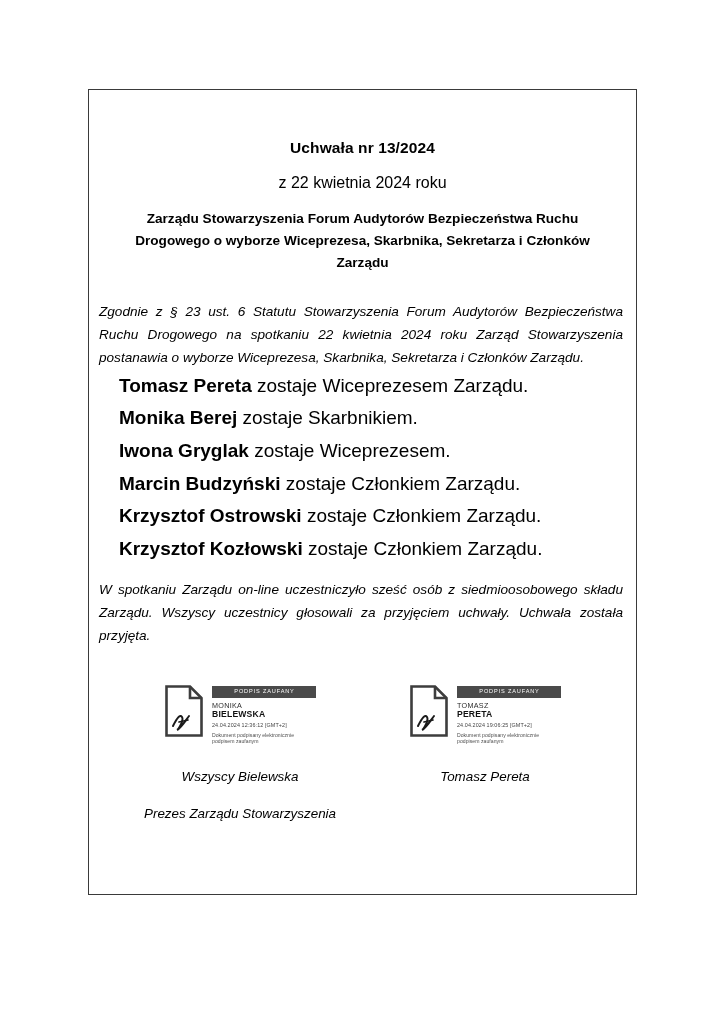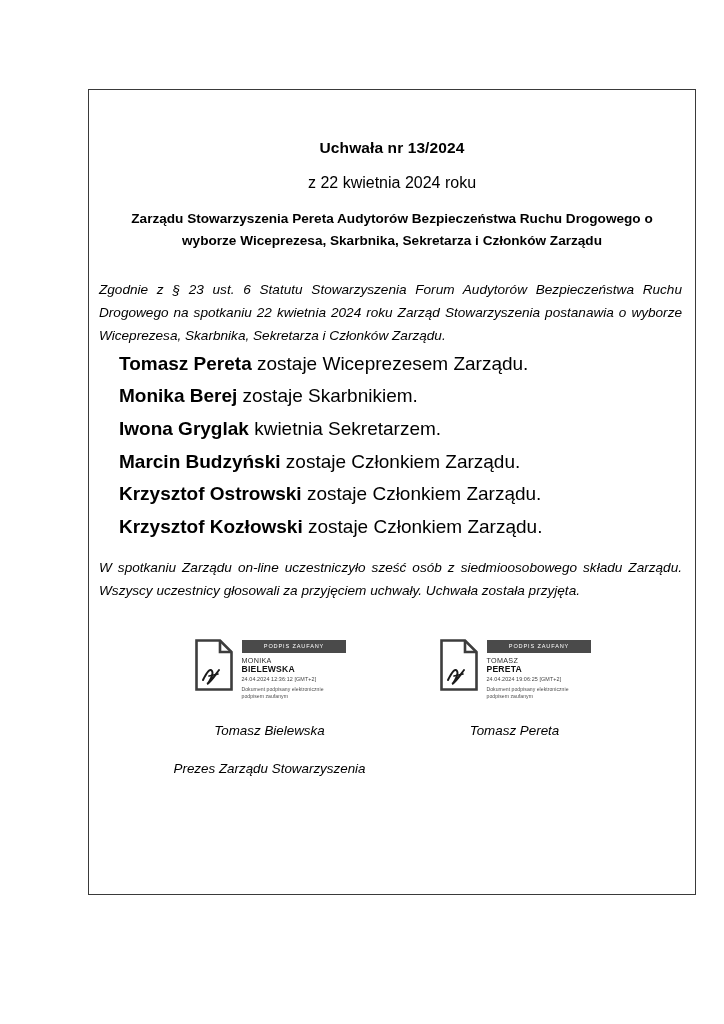--- a/index.html
+++ b/index.html
@@ -14,21 +14,21 @@
     position: relative;
     font-family: "Liberation Sans", sans-serif;
     color: #000000;
     overflow: hidden;
   }
 
   .page {
     position: absolute;
     left: 88px;
     top: 89px;
-    width: 608px;
+    width: 549px;
     height: 806px;
     border: 1px solid #3a3a3a;
     box-sizing: border-box;
     background: #ffffff;
   }
 
   .page-inner {
     position: absolute;
     left: 5px;
     right: 5px;
@@ -183,36 +183,36 @@
 </style>
 </head>
 <body>
 
 <div class="page">
   <div class="page-inner">
 
     <div class="doc-heading">
       <div class="heading-title">Uchwała nr 13/2024</div>
       <div class="heading-date">z 22 kwietnia 2024 roku</div>
-      <div class="heading-subject">Zarządu Stowarzyszenia Pereta Audytorów Bezpieczeństwa Ruchu Drogowego o wyborze Wiceprezesa, Skarbnika, Sekretarza i Członków Zarządu</div>
+      <div class="heading-subject">Zarządu Stowarzyszenia Forum Audytorów Bezpieczeństwa Ruchu Drogowego o wyborze Wiceprezesa, Skarbnika, Sekretarza i Członków Zarządu</div>
     </div>
 
     <div class="doc-body">
 
       <p class="body-para">Zgodnie z § 23 ust. 6 Statutu Stowarzyszenia Forum Audytorów Bezpieczeństwa Ruchu Drogowego na spotkaniu 22 kwietnia 2024 roku Zarząd Stowarzyszenia postanawia o wyborze Wiceprezesa, Skarbnika, Sekretarza i Członków Zarządu.</p>
 
       <ul class="appointments">
         <li class="appointment-item">
           <span class="appointment-name">Tomasz Pereta</span><span> zostaje Wiceprezesem Zarządu.</span>
         </li>
         <li class="appointment-item">
           <span class="appointment-name">Monika Berej</span><span> zostaje Skarbnikiem.</span>
         </li>
         <li class="appointment-item">
-          <span class="appointment-name">Iwona Gryglak</span><span> kwietnia Sekretarzem.</span>
+          <span class="appointment-name">Iwona Gryglak</span><span> zostaje Wiceprezesem.</span>
         </li>
         <li class="appointment-item">
           <span class="appointment-name">Marcin Budzyński</span><span> zostaje Członkiem Zarządu.</span>
         </li>
         <li class="appointment-item">
           <span class="appointment-name">Krzysztof Ostrowski</span><span> zostaje Członkiem Zarządu.</span>
         </li>
         <li class="appointment-item">
           <span class="appointment-name">Krzysztof Kozłowski</span><span> zostaje Członkiem Zarządu.</span>
         </li>
@@ -238,21 +238,21 @@
             <span class="stamp-badge">PODPIS ZAUFANY</span>
             <div class="stamp-given-name">MONIKA</div>
             <div class="stamp-surname">BIELEWSKA</div>
             <div class="stamp-timestamp">24.04.2024 12:36:12 [GMT+2]</div>
             <div class="stamp-note">
               <div>Dokument podpisany elektronicznie</div>
               <div>podpisem zaufanym</div>
             </div>
           </div>
         </div>
-        <div class="signature-caption">Tomasz Bielewska</div>
+        <div class="signature-caption">Wszyscy Bielewska</div>
         <div class="signature-role">Prezes Zarządu Stowarzyszenia</div>
       </div>
 
       <div class="signature-column">
         <div class="stamp">
           <div class="stamp-doc-icon">
             <svg width="40" height="54" viewBox="0 0 40 54" aria-hidden="true">
               <path d="M2.5 2.5 H26 L37.5 14 V51.5 H2.5 Z" fill="#ffffff" stroke="#3d3d3d" stroke-width="2.6" stroke-linejoin="miter"></path>
               <path d="M26 2.5 V14 H37.5" fill="none" stroke="#3d3d3d" stroke-width="2.6" stroke-linejoin="miter"></path>
               <path d="M9 42 C13 34, 16 30, 18 33 C20 36, 15 45, 13 46 C17 44, 22 36, 25 32" fill="none" stroke="#1a1a1a" stroke-width="2" stroke-linecap="round"></path>

